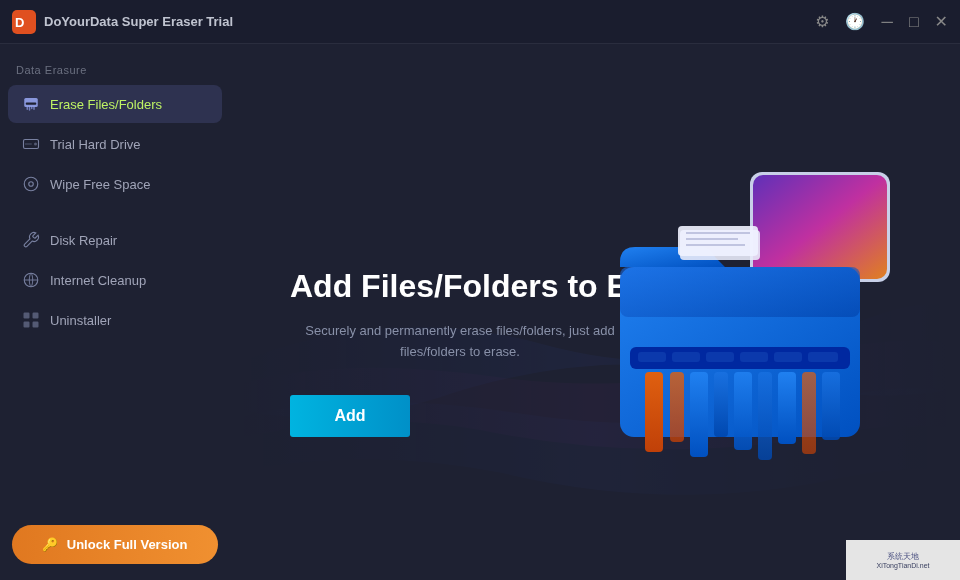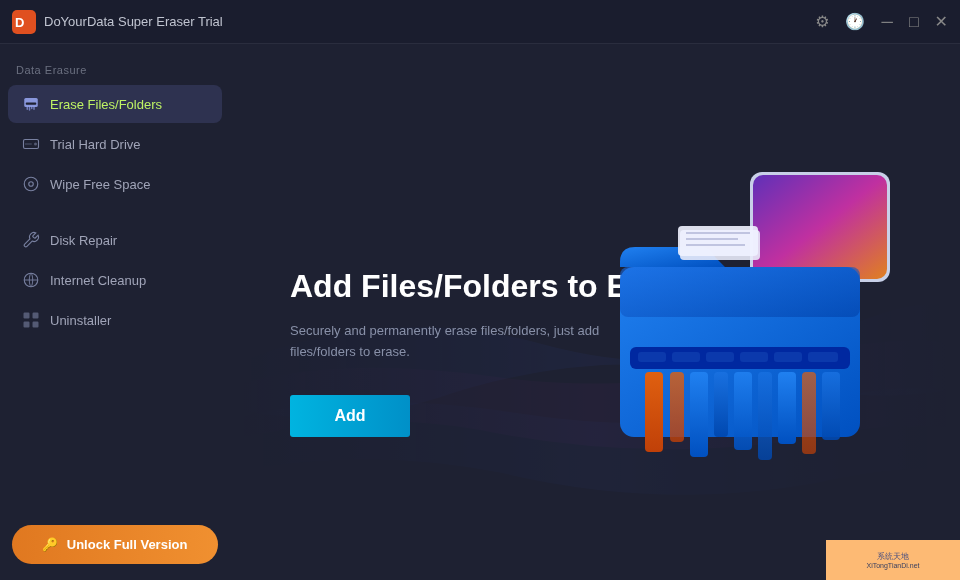--- a/index.html
+++ b/index.html
@@ -28,20 +28,21 @@
       align-items: center;
       gap: 8px;
     }
     .app-logo {
       width: 24px;
       height: 24px;
     }
     .app-title {
       font-size: 13px;
       color: #c0c4d0;
+      font-weight: bold;
     }
     .title-bar-controls {
       display: flex;
       align-items: center;
       gap: 16px;
     }
     .title-bar-icon {
       color: #888;
       font-size: 16px;
       cursor: pointer;
@@ -145,20 +146,21 @@
       margin-bottom: 16px;
       max-width: 420px;
       line-height: 1.2;
     }
     .main-desc {
       font-size: 13px;
       color: #8890a8;
       max-width: 340px;
       line-height: 1.6;
       margin-bottom: 32px;
+      text-align: center;
     }
     .add-btn {
       width: 120px;
       padding: 12px 0;
       background: linear-gradient(90deg, #00b4e0, #0090c8);
       border: none;
       border-radius: 3px;
       color: #fff;
       font-size: 16px;
       font-weight: 600;
@@ -187,23 +189,23 @@
       width: 100%;
       height: 100%;
       opacity: 0.25;
     }
 
     
     .watermark {
       position: absolute;
       bottom: 0;
       right: 0;
-      width: 134px;
+      width: 114px;
       height: 40px;
-      background: #fdba74;
+      background: #e5e5e5;
       display: flex;
       align-items: center;
       justify-content: center;
       font-size: 9px;
       color: #5060a0;
       z-index: 2;
     }
   </style>
 </head>
 <body>

